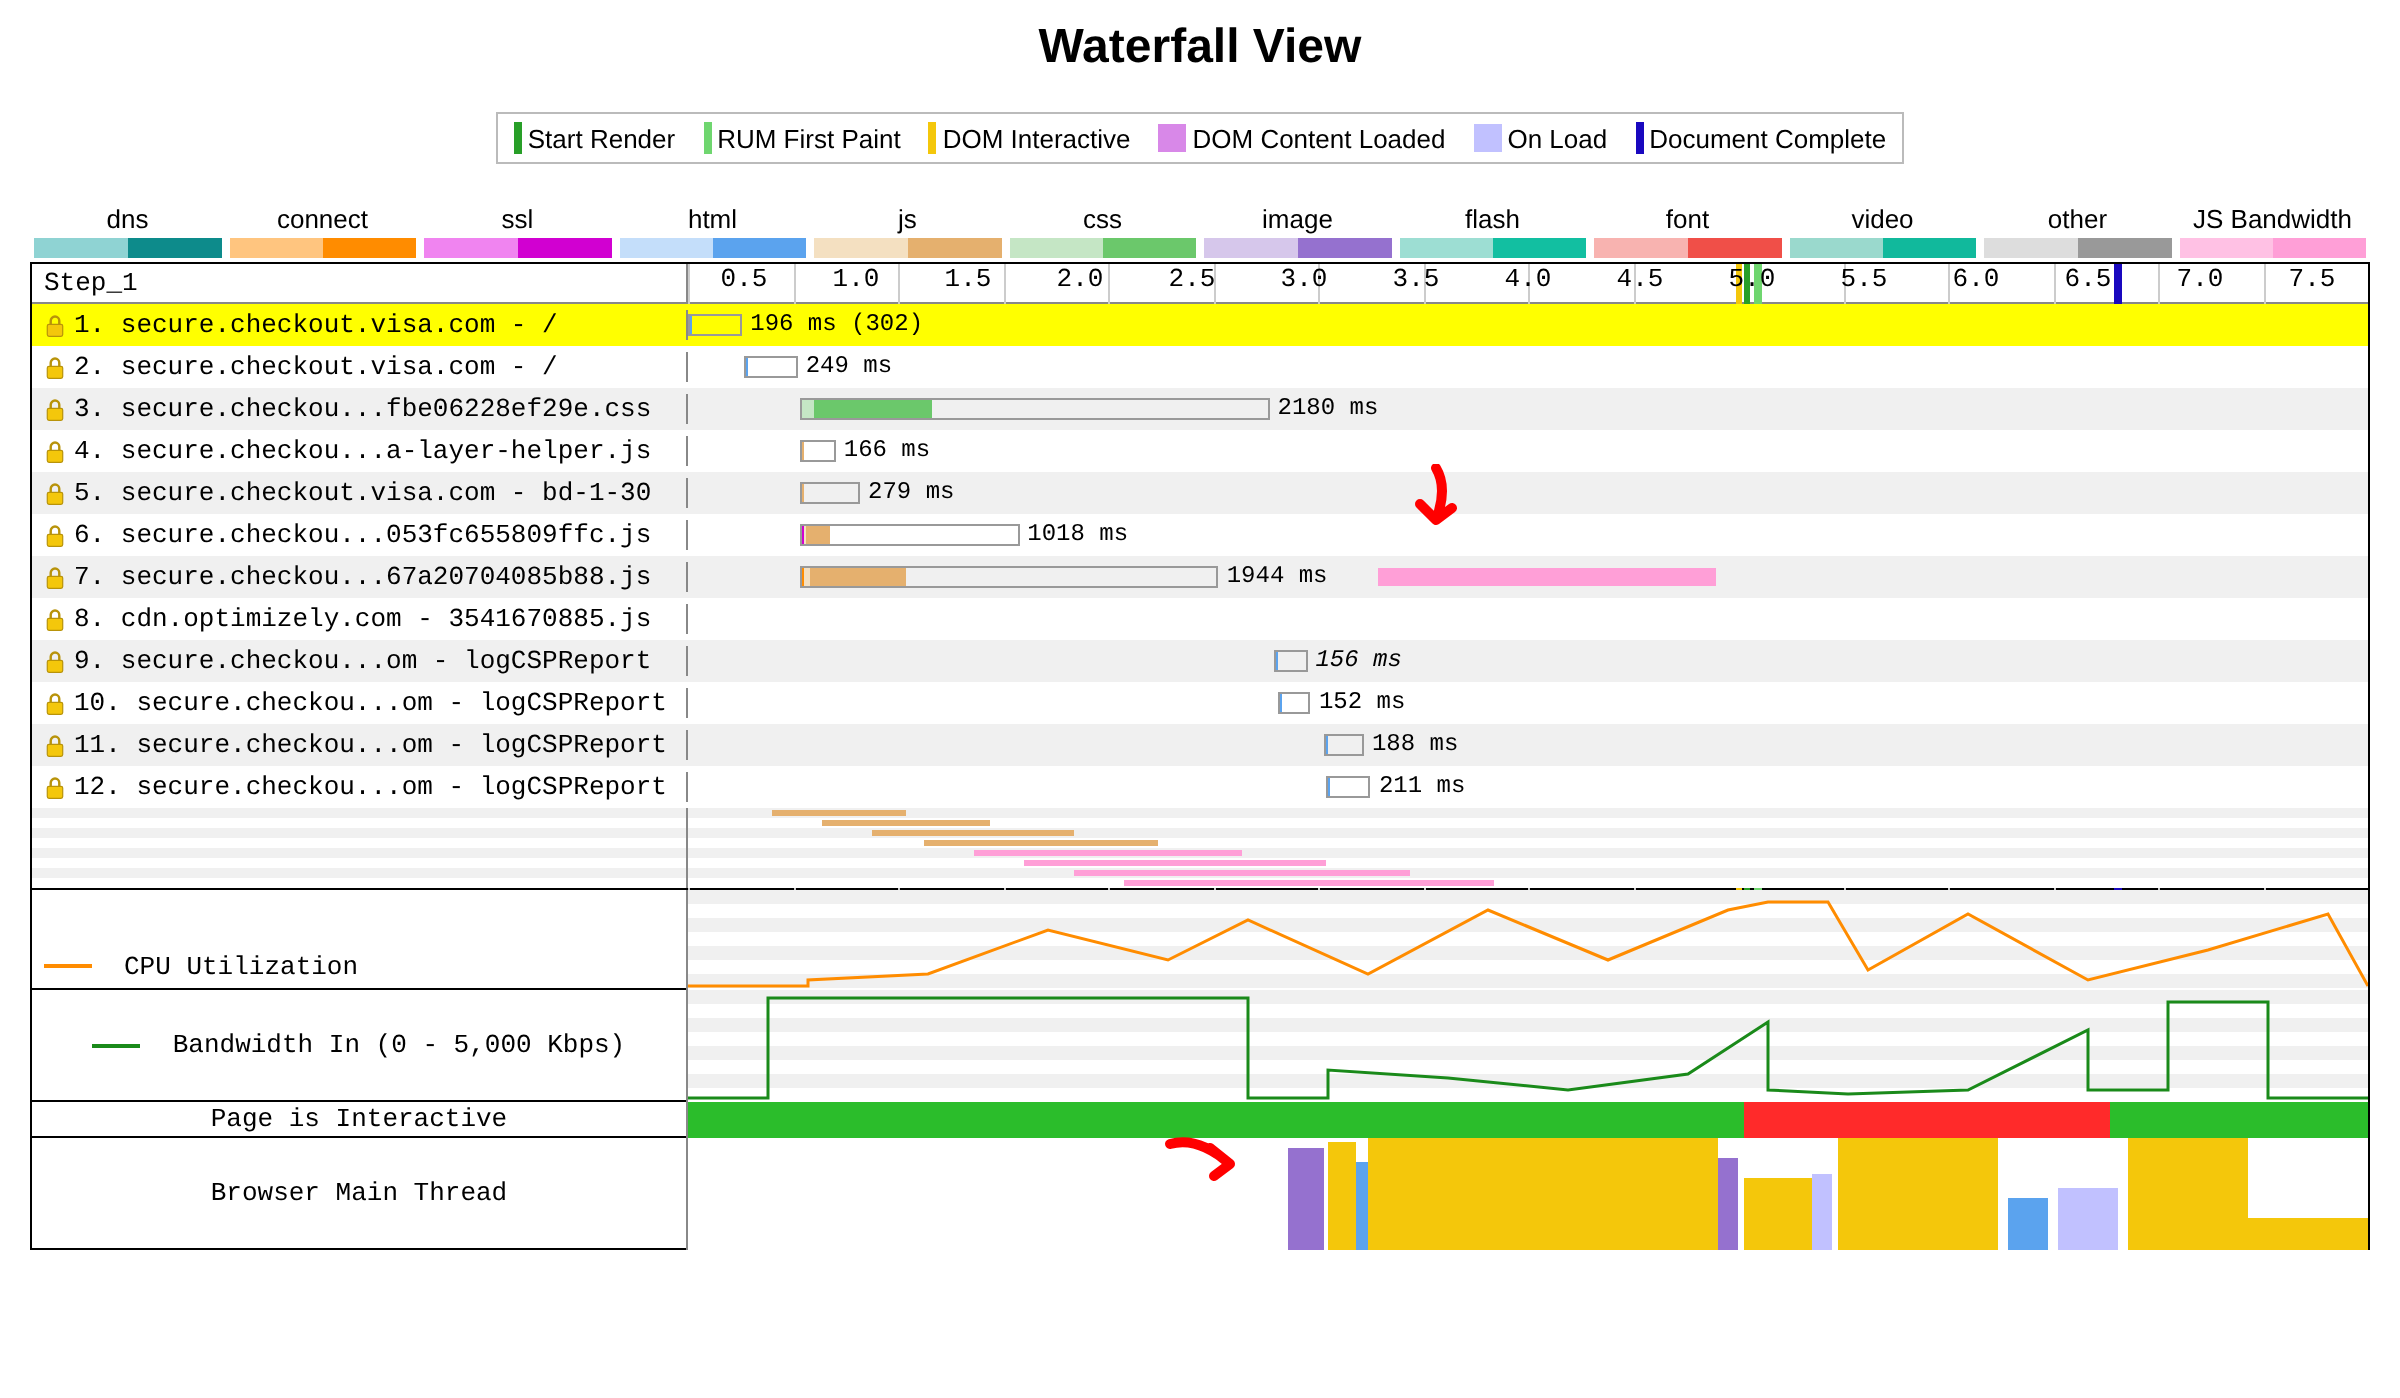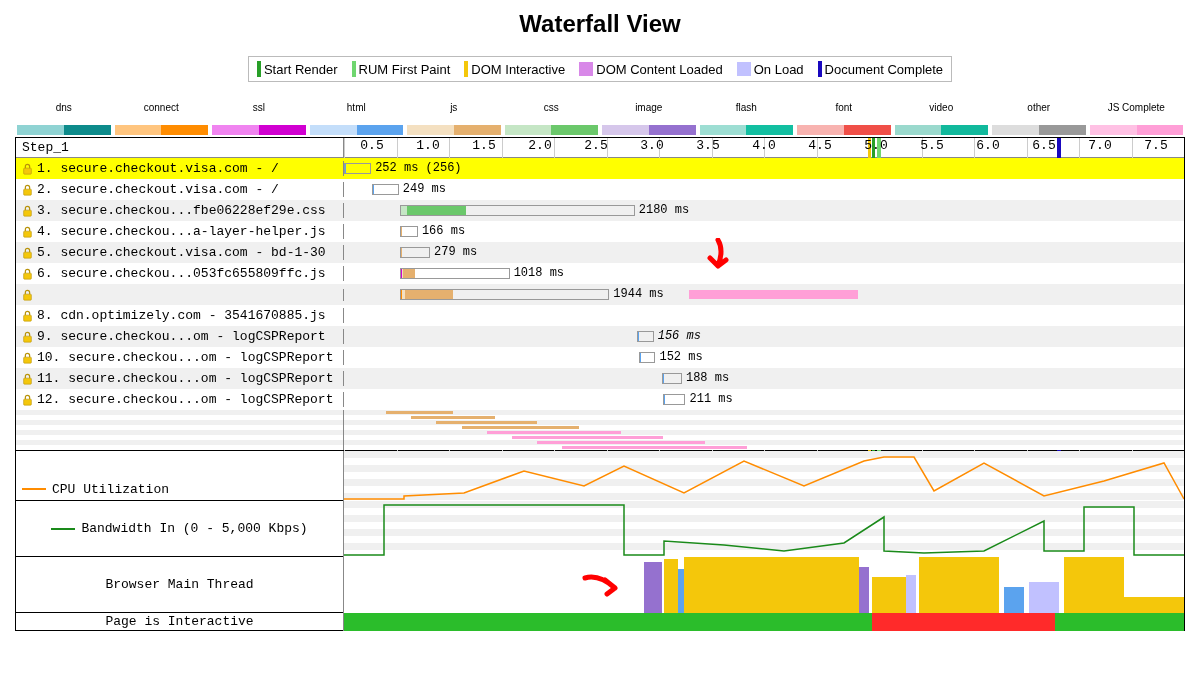--- a/index.html
+++ b/index.html
@@ -37,22 +37,22 @@
       display: inline-block;
     }
     .legend-block {
       width: 14px;
       height: 14px;
       display: inline-block;
     }
     .resource-legend {
       display: flex;
       justify-content: space-around;
-      margin: 0 0 12px 0;
-      font-size: 10px;
+      margin: 0 0 2px 0;
+      font-size: 13px;
     }
     .resource-legend-item {
       flex: 1;
       text-align: center;
     }
     .resource-legend-bars {
       display: flex;
       margin-bottom: 2px;
     }
     .resource-bar {
@@ -215,21 +215,21 @@
       z-index: 10;
     }
     .interactive-bar {
       position: absolute;
       height: 100%;
       top: 0;
     }
     .cpu-legend {
       display: flex;
       align-items: center;
-      gap: 6px;
+      gap: 16px;
       padding: 4px 6px;
     }
     .legend-line {
       width: 24px;
       height: 2px;
       display: inline-block;
     }
   </style>
 </head>
 <body>
@@ -270,21 +270,21 @@
     <div class="resource-legend-item">connect</div>
     <div class="resource-legend-item">ssl</div>
     <div class="resource-legend-item">html</div>
     <div class="resource-legend-item">js</div>
     <div class="resource-legend-item">css</div>
     <div class="resource-legend-item">image</div>
     <div class="resource-legend-item">flash</div>
     <div class="resource-legend-item">font</div>
     <div class="resource-legend-item">video</div>
     <div class="resource-legend-item">other</div>
-    <div class="resource-legend-item">JS Complete</div>
+    <div class="resource-legend-item">JS Bandwidth</div>
   </div>
 <div class="resource-legend-bars" id="resource-legend-bars">
     <div class="resource-bar" style="background: linear-gradient(to right, rgb(143, 211, 211) 50%, rgb(13, 139, 139) 50%);"></div>
     <div class="resource-bar" style="background: linear-gradient(to right, rgb(255, 197, 127) 50%, rgb(255, 140, 0) 50%);"></div>
     <div class="resource-bar" style="background: linear-gradient(to right, rgb(240, 132, 240) 50%, rgb(209, 0, 209) 50%);"></div>
     <div class="resource-bar" style="background: linear-gradient(to right, rgb(196, 222, 250) 50%, rgb(91, 163, 238) 50%);"></div>
     <div class="resource-bar" style="background: linear-gradient(to right, rgb(244, 224, 193) 50%, rgb(229, 176, 110) 50%);"></div>
     <div class="resource-bar" style="background: linear-gradient(to right, rgb(197, 230, 197) 50%, rgb(107, 200, 107) 50%);"></div>
     <div class="resource-bar" style="background: linear-gradient(to right, rgb(214, 199, 235) 50%, rgb(149, 113, 207) 50%);"></div>
     <div class="resource-bar" style="background: linear-gradient(to right, rgb(157, 222, 211) 50%, rgb(18, 191, 161) 50%);"></div>
@@ -352,21 +352,21 @@
           </span>
           <span> 1. secure.checkout.visa.com - /</span>
         </div>
         <div class="row-timeline">
           <div class="bar" style="left: 0%; width: 3.23077%;">
             <div class="bar-segment" style="left: 0%; width: 0.179487%; background: rgb(13, 139, 139);"></div>
             <div class="bar-segment" style="left: 0.179487%; width: 0.115385%; background: rgb(255, 140, 0);"></div>
             <div class="bar-segment" style="left: 0.294872%; width: 0.102564%; background: rgb(209, 0, 209);"></div>
             <div class="bar-segment" style="left: 0.397436%; width: 2.83333%; background: rgb(91, 163, 238);"></div>
           </div>
-          <div class="bar-label" style="left: calc(3.23077% + 4px);">252 ms (256)</div>
+          <div class="bar-label" style="left: calc(3.23077% + 4px);">196 ms (302)</div>
         </div>
       </div>
       <div class="row">
         <div class="row-label">
           <span class="lock-icon">
             <svg viewBox="0 0 12 14" width="11" height="12">
               <rect x="1.5" y="6" width="9" height="7" rx="1" fill="#f4c70b" stroke="#b8930a" stroke-width="0.7"></rect>
               <path d="M 3.5 6 V 4 a 2.5 2.5 0 0 1 5 0 V 6" fill="none" stroke="#b8930a" stroke-width="1.4"></path>
             </svg>
           </span>
@@ -460,20 +460,21 @@
         </div>
       </div>
       <div class="row">
         <div class="row-label">
           <span class="lock-icon">
             <svg viewBox="0 0 12 14" width="11" height="12">
               <rect x="1.5" y="6" width="9" height="7" rx="1" fill="#f4c70b" stroke="#b8930a" stroke-width="0.7"></rect>
               <path d="M 3.5 6 V 4 a 2.5 2.5 0 0 1 5 0 V 6" fill="none" stroke="#b8930a" stroke-width="1.4"></path>
             </svg>
           </span>
+          <span> 7. secure.checkou...67a20704085b88.js</span>
         </div>
         <div class="row-timeline">
           <div class="bar" style="left: 6.66667%; width: 24.9231%;">
             <div class="bar-segment" style="left: 0%; width: 0.25641%; background: rgb(255, 140, 0);"></div>
             <div class="bar-segment" style="left: 0.25641%; width: 0.25641%; background: rgb(209, 0, 209);"></div>
             <div class="bar-segment" style="left: 0.512821%; width: 1.28205%; background: rgb(244, 224, 193);"></div>
             <div class="bar-segment" style="left: 1.79487%; width: 23.1282%; background: rgb(229, 176, 110);"></div>
           </div>
           <div class="bar-label" style="left: calc(31.5897% + 4px);">1944 ms</div>
           <div style="position: absolute; top: 6px; height: 9px; left: 41.0256%; width: 20.1282%; background: rgb(255, 159, 215);"></div>
@@ -634,20 +635,31 @@
       <div class="cpu-legend">
         <span class="legend-line" style="background:#1a8a1a"></span>
         <span>Bandwidth In (0 - 5,000 Kbps)</span>
       </div>
     </div>
     <div class="section-chart" style="height:56px">
       <svg width="100%" height="56" preserveAspectRatio="none" viewBox="0 0 840 56">
         <polyline points="0,54 40,54 40,4 280,4 280,54 320,54 320,40 380,44 440,50 500,42 540,16 540,50 580,52 640,50 700,20 700,50 740,50 740,6 790,6 790,54 840,54" fill="none" stroke="#1a8a1a" stroke-width="1.5"></polyline>
       </svg>
     </div>
+  </div>
+
+  <div class="section-row" style="height:18px">
+    <div class="section-label" style="height:18px;display:flex;align-items:center;justify-content:center;">
+      <span>Page is Interactive</span>
+    </div>
+    <div class="section-chart" style="height:18px;background:#fff" id="interactive-chart">
+        <div class="interactive-bar" style="left: 0%; width: 62.8205%; background: rgb(43, 189, 43);"></div>
+        <div class="interactive-bar" style="left: 62.8205%; width: 21.7949%; background: rgb(255, 42, 42);"></div>
+        <div class="interactive-bar" style="left: 84.6154%; width: 15.3846%; background: rgb(43, 189, 43);"></div>
+      </div>
   </div>
 
   <div class="section-row" style="height:56px">
     <div class="section-label" style="height:56px;display:flex;align-items:center;justify-content:center;">
       <span>Browser Main Thread</span>
     </div>
     <div class="section-chart" style="height:56px;background:#fff">
       <svg width="100%" height="56" preserveAspectRatio="none" viewBox="0 0 840 56">
         <rect x="300" y="5" width="18" height="51" fill="#9571cf"></rect>
         <rect x="320" y="2" width="14" height="54" fill="#f4c70b"></rect>
@@ -658,31 +670,20 @@
         <rect x="562" y="18" width="10" height="38" fill="#c1c1ff"></rect>
         <rect x="575" y="0" width="80" height="56" fill="#f4c70b"></rect>
         <rect x="660" y="30" width="20" height="26" fill="#5ba3ee"></rect>
         <rect x="685" y="25" width="30" height="31" fill="#c1c1ff"></rect>
         <rect x="720" y="0" width="60" height="56" fill="#f4c70b"></rect>
         <rect x="780" y="40" width="60" height="16" fill="#f4c70b"></rect>
       </svg>
     </div>
   </div>
 
-  <div class="section-row" style="height:18px">
-    <div class="section-label" style="height:18px;display:flex;align-items:center;justify-content:center;">
-      <span>Page is Interactive</span>
-    </div>
-    <div class="section-chart" style="height:18px;background:#fff" id="interactive-chart">
-        <div class="interactive-bar" style="left: 0%; width: 62.8205%; background: rgb(43, 189, 43);"></div>
-        <div class="interactive-bar" style="left: 62.8205%; width: 21.7949%; background: rgb(255, 42, 42);"></div>
-        <div class="interactive-bar" style="left: 84.6154%; width: 15.3846%; background: rgb(43, 189, 43);"></div>
-      </div>
-  </div>
-
   <div class="arrow" style="top:100px;left:680px">
     <svg width="36" height="44" viewBox="0 0 36 44">
         <path d="M 22 2 Q 28 12 22 28 M 22 28 L 14 20 M 22 28 L 30 22" stroke="#ff0000" stroke-width="5" fill="none" stroke-linecap="round"></path>
       </svg>
   </div>
   <div class="arrow" style="top:432px;left:565px">
     <svg width="44" height="30" viewBox="0 0 44 30">
         <path d="M 4 8 Q 18 4 34 18 M 34 18 L 24 10 M 34 18 L 26 24" stroke="#ff0000" stroke-width="5" fill="none" stroke-linecap="round"></path>
       </svg>
   </div>

